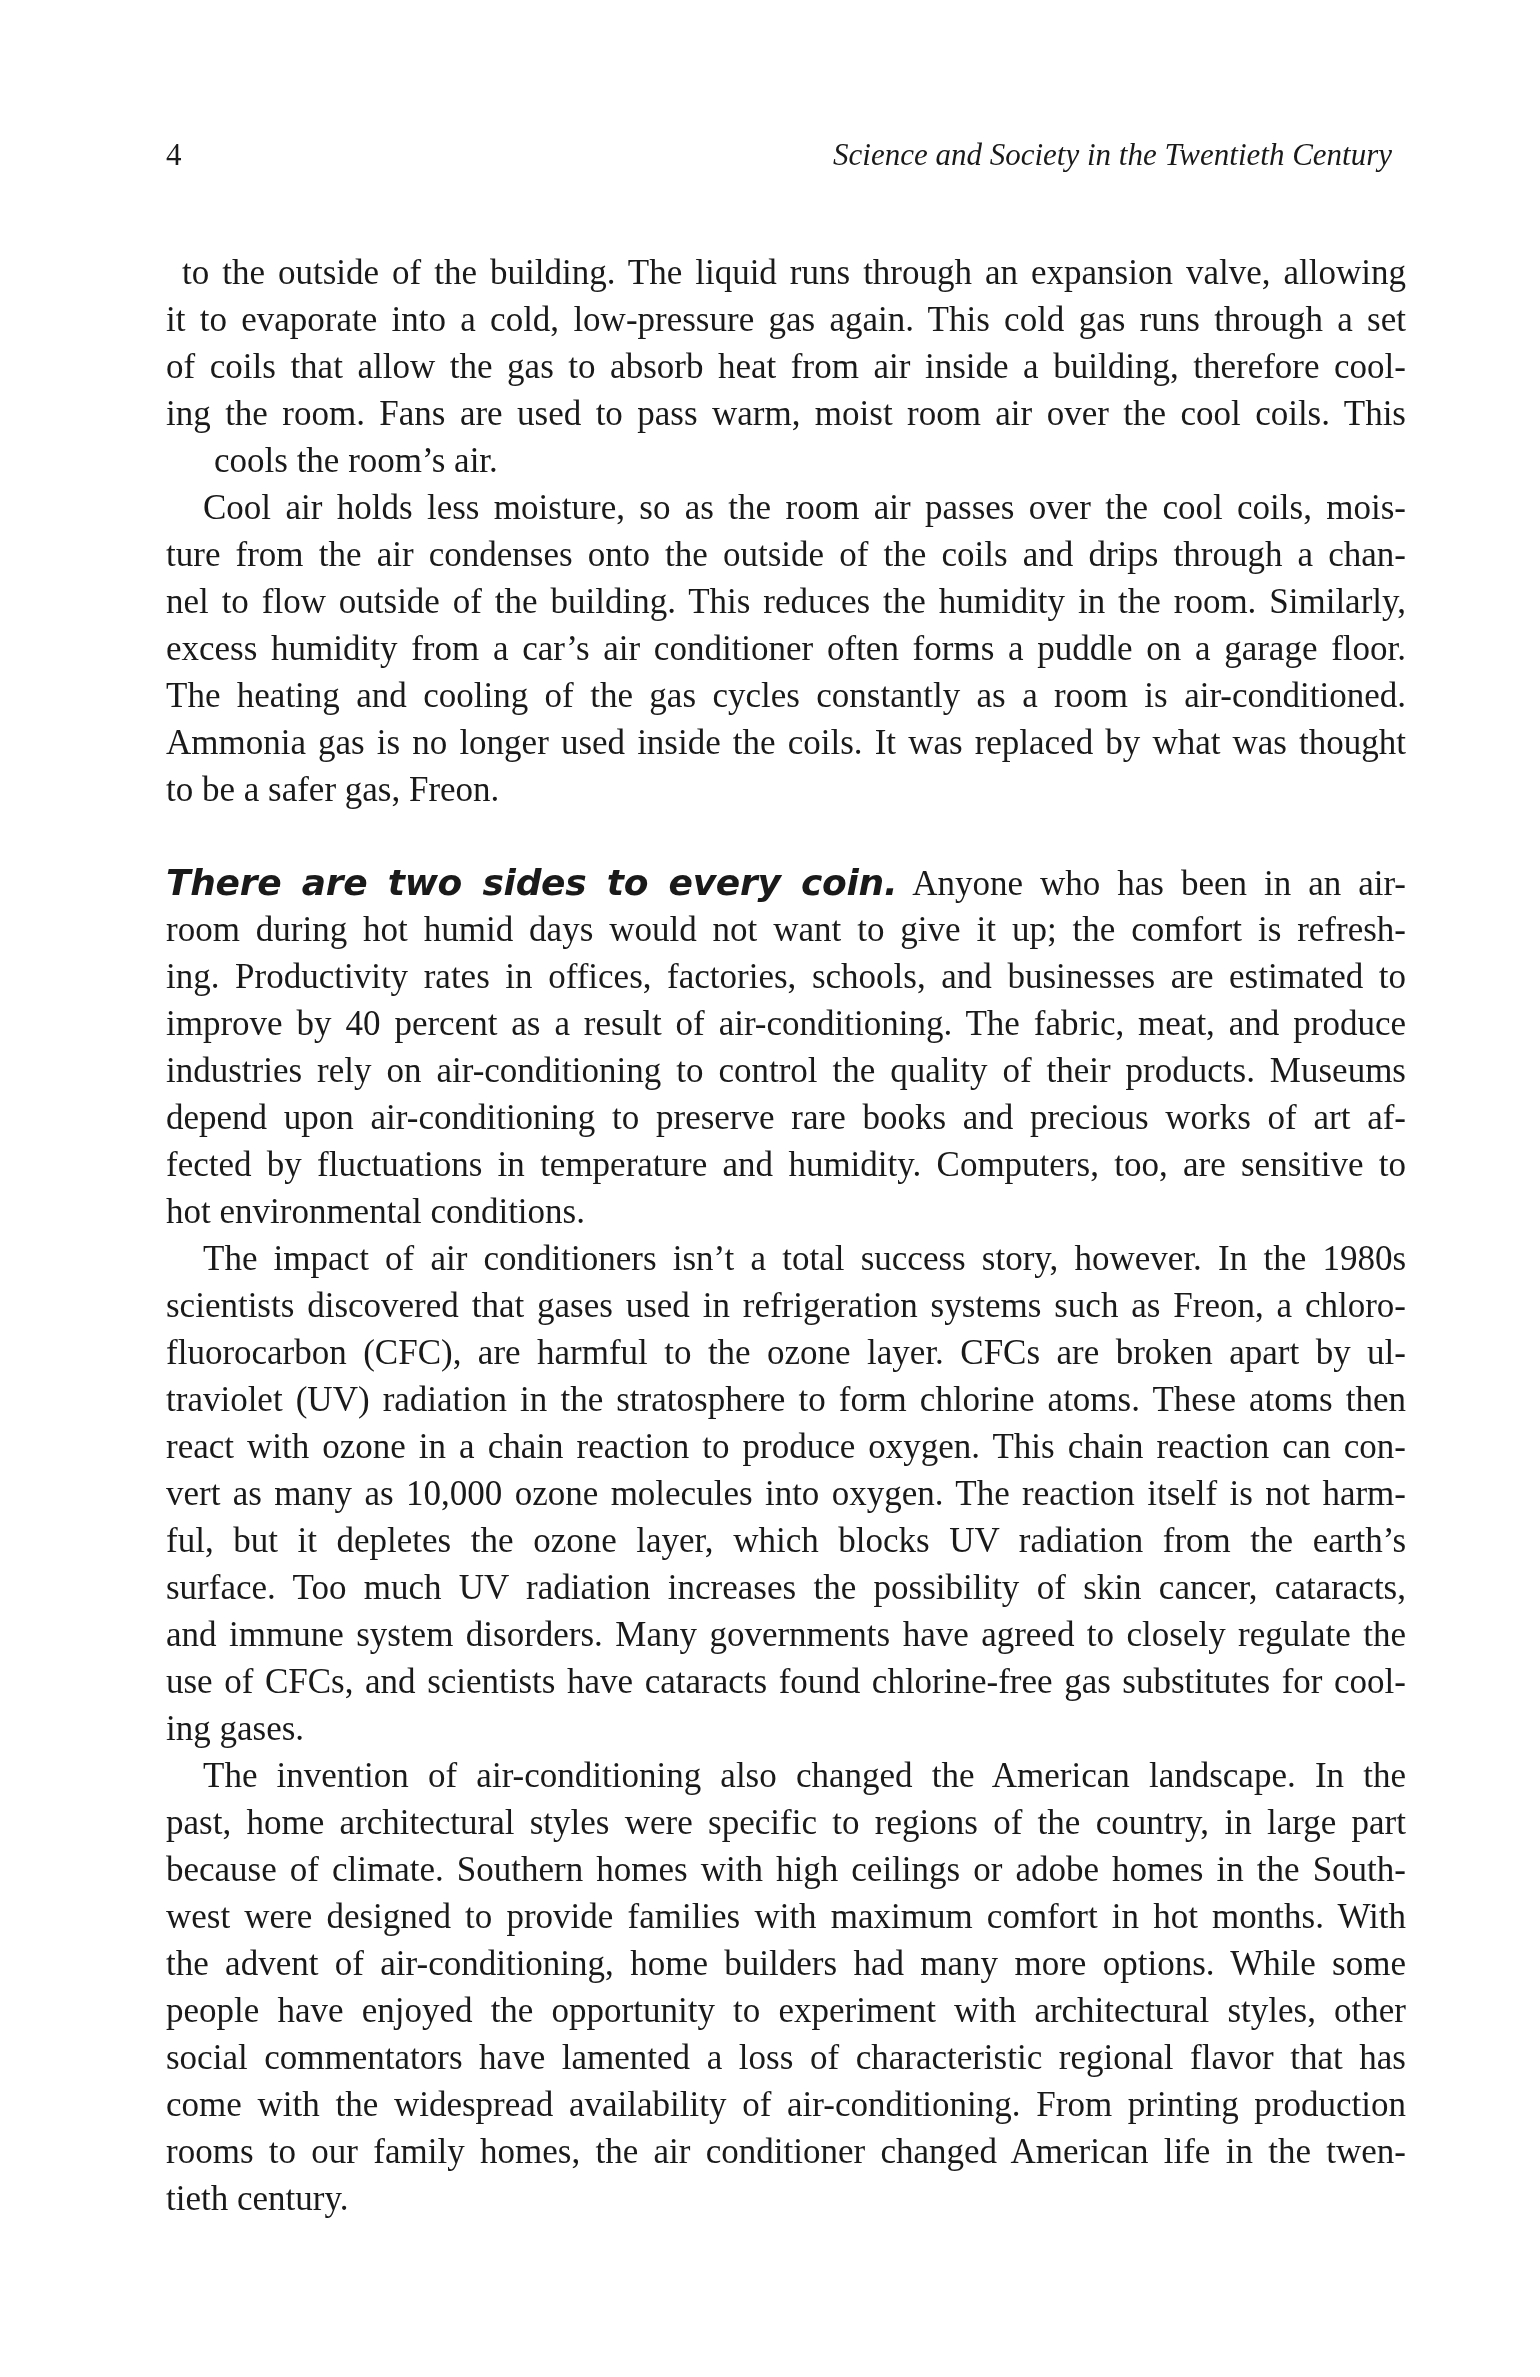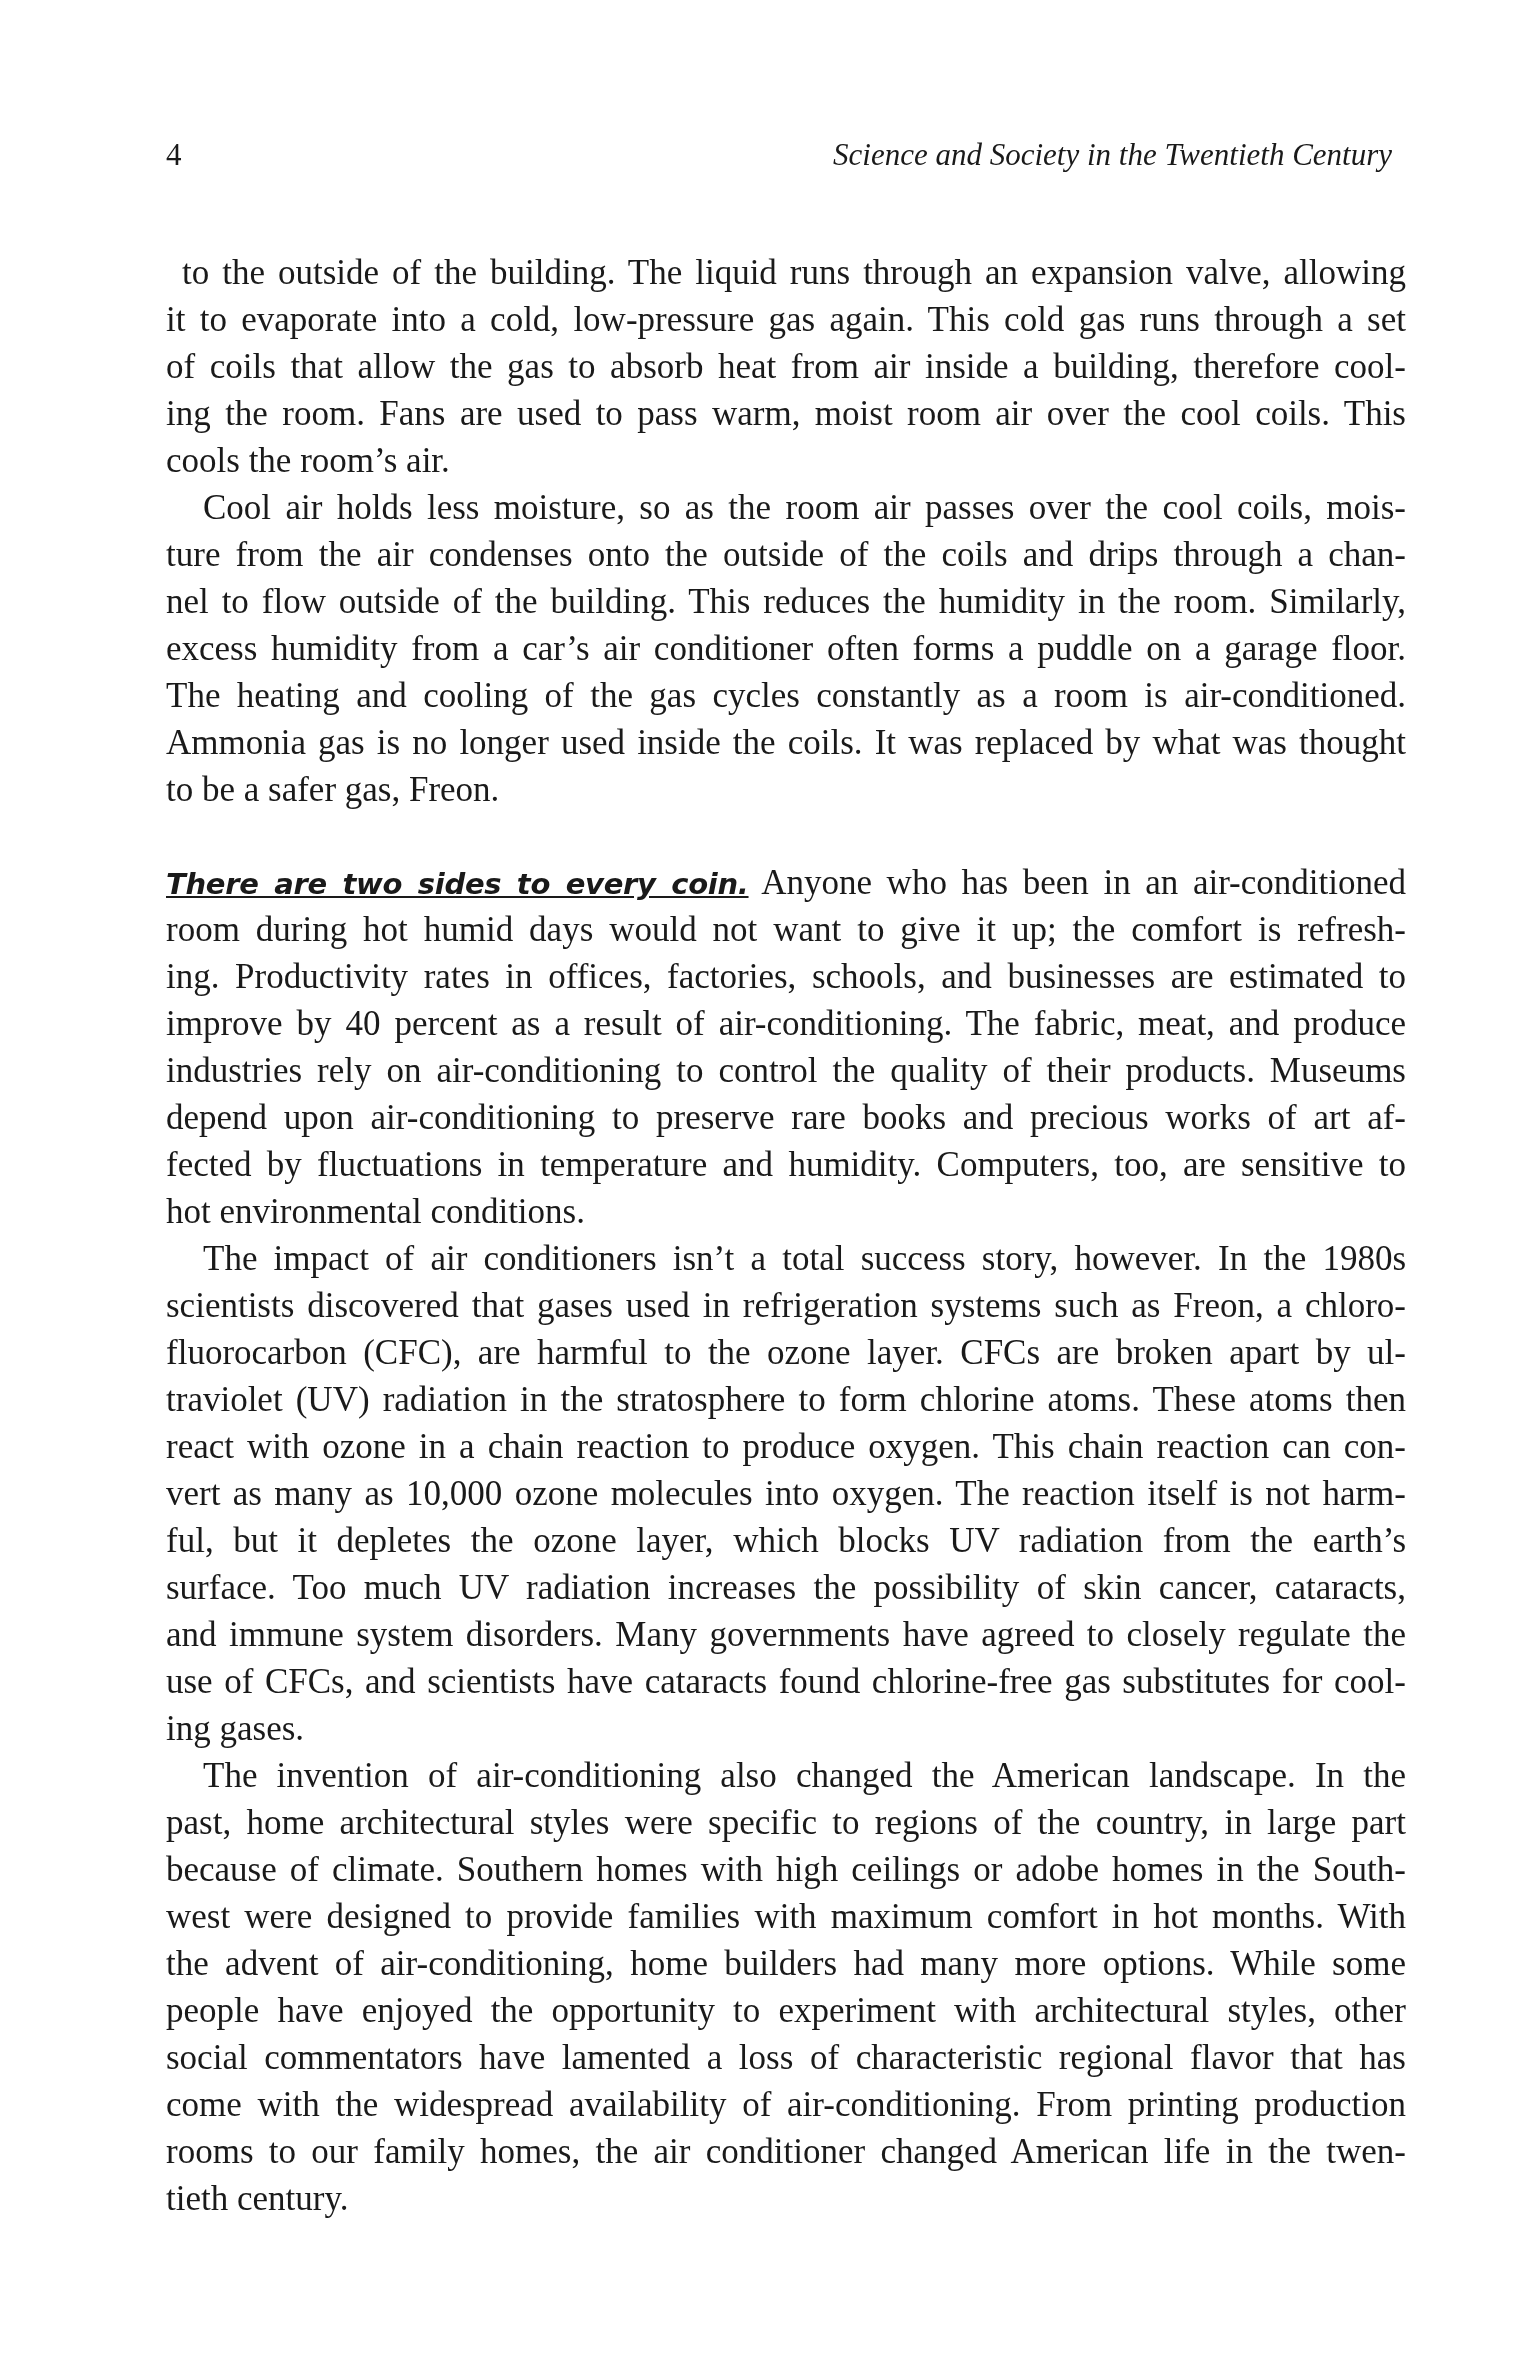--- a/index.html
+++ b/index.html
@@ -7,39 +7,39 @@
   .page { position: absolute; left: 0; top: 0; width: 1541px; height: 2377px; background: #fff; color: #1a1a1a; }
   .running-head { position: absolute; top: 137px; left: 166px; width: 1240px; height: 43px; font-family: "Liberation Serif", serif; font-size: 31px; }
   .folio { position: absolute; left: 0; top: 0; }
   .head-title { position: absolute; right: 14px; top: 0; font-style: italic; }
   .body { position: absolute; left: 166px; top: 249px; width: 1240px; font-family: "Liberation Serif", serif; font-size: 35px; }
   .para { margin: 0; }
   .line { display: block; height: 47px; line-height: 47px; text-align: justify; text-align-last: justify; white-space: nowrap; overflow: visible; }
   .line.last { text-align-last: left; }
   .line.indent { text-indent: 37px; }
   .gap { height: 46px; }
-  .run-in { font-family: "DejaVu Sans", sans-serif; font-weight: bold; font-style: italic; font-size: 29px; letter-spacing: -0.3px; text-decoration: underline; }
+  .run-in { font-family: "DejaVu Sans", sans-serif; font-weight: bold; font-style: italic; font-size: 36px; letter-spacing: -0.3px; }
 </style>
 </head>
 <body>
 
 <div class="page">
   <div class="running-head">
     <span class="folio">4</span>
     <span class="head-title">Science and Society in the Twentieth Century</span>
   </div>
 
   <div class="body">
 
     <div class="para">
       <span class="line" style="white-space: normal; overflow: hidden; margin-left: 16px;">to the outside of the building. The liquid runs through an expansion valve, allowing</span>
       <span class="line" style="white-space: normal; overflow: hidden;">it to evaporate into a cold, low-pressure gas again. This cold gas runs through a set</span>
       <span class="line" style="white-space: normal; overflow: hidden;">of coils that allow the gas to absorb heat from air inside a building, therefore cool-</span>
       <span class="line" style="white-space: normal; overflow: hidden;">ing the room. Fans are used to pass warm, moist room air over the cool coils. This</span>
-      <span class="line last" style="white-space: normal; overflow: hidden;">cools the room’s air.</span>
+      <span class="line last" style="white-space: normal; overflow: hidden; margin-left: 48px;">cools the room’s air.</span>
     </div>
 
     <div class="para">
       <span class="line indent" style="white-space: normal; overflow: hidden;">Cool air holds less moisture, so as the room air passes over the cool coils, mois-</span>
       <span class="line" style="white-space: normal; overflow: hidden;">ture from the air condenses onto the outside of the coils and drips through a chan-</span>
       <span class="line" style="white-space: normal; overflow: hidden;">nel to flow outside of the building. This reduces the humidity in the room. Similarly,</span>
       <span class="line" style="white-space: normal; overflow: hidden;">excess humidity from a car’s air conditioner often forms a puddle on a garage floor.</span>
       <span class="line" style="white-space: normal; overflow: hidden;">The heating and cooling of the gas cycles constantly as a room is air-conditioned.</span>
       <span class="line" style="white-space: normal; overflow: hidden;">Ammonia gas is no longer used inside the coils. It was replaced by what was thought</span>
       <span class="line last" style="white-space: normal; overflow: hidden;">to be a safer gas, Freon.</span>

